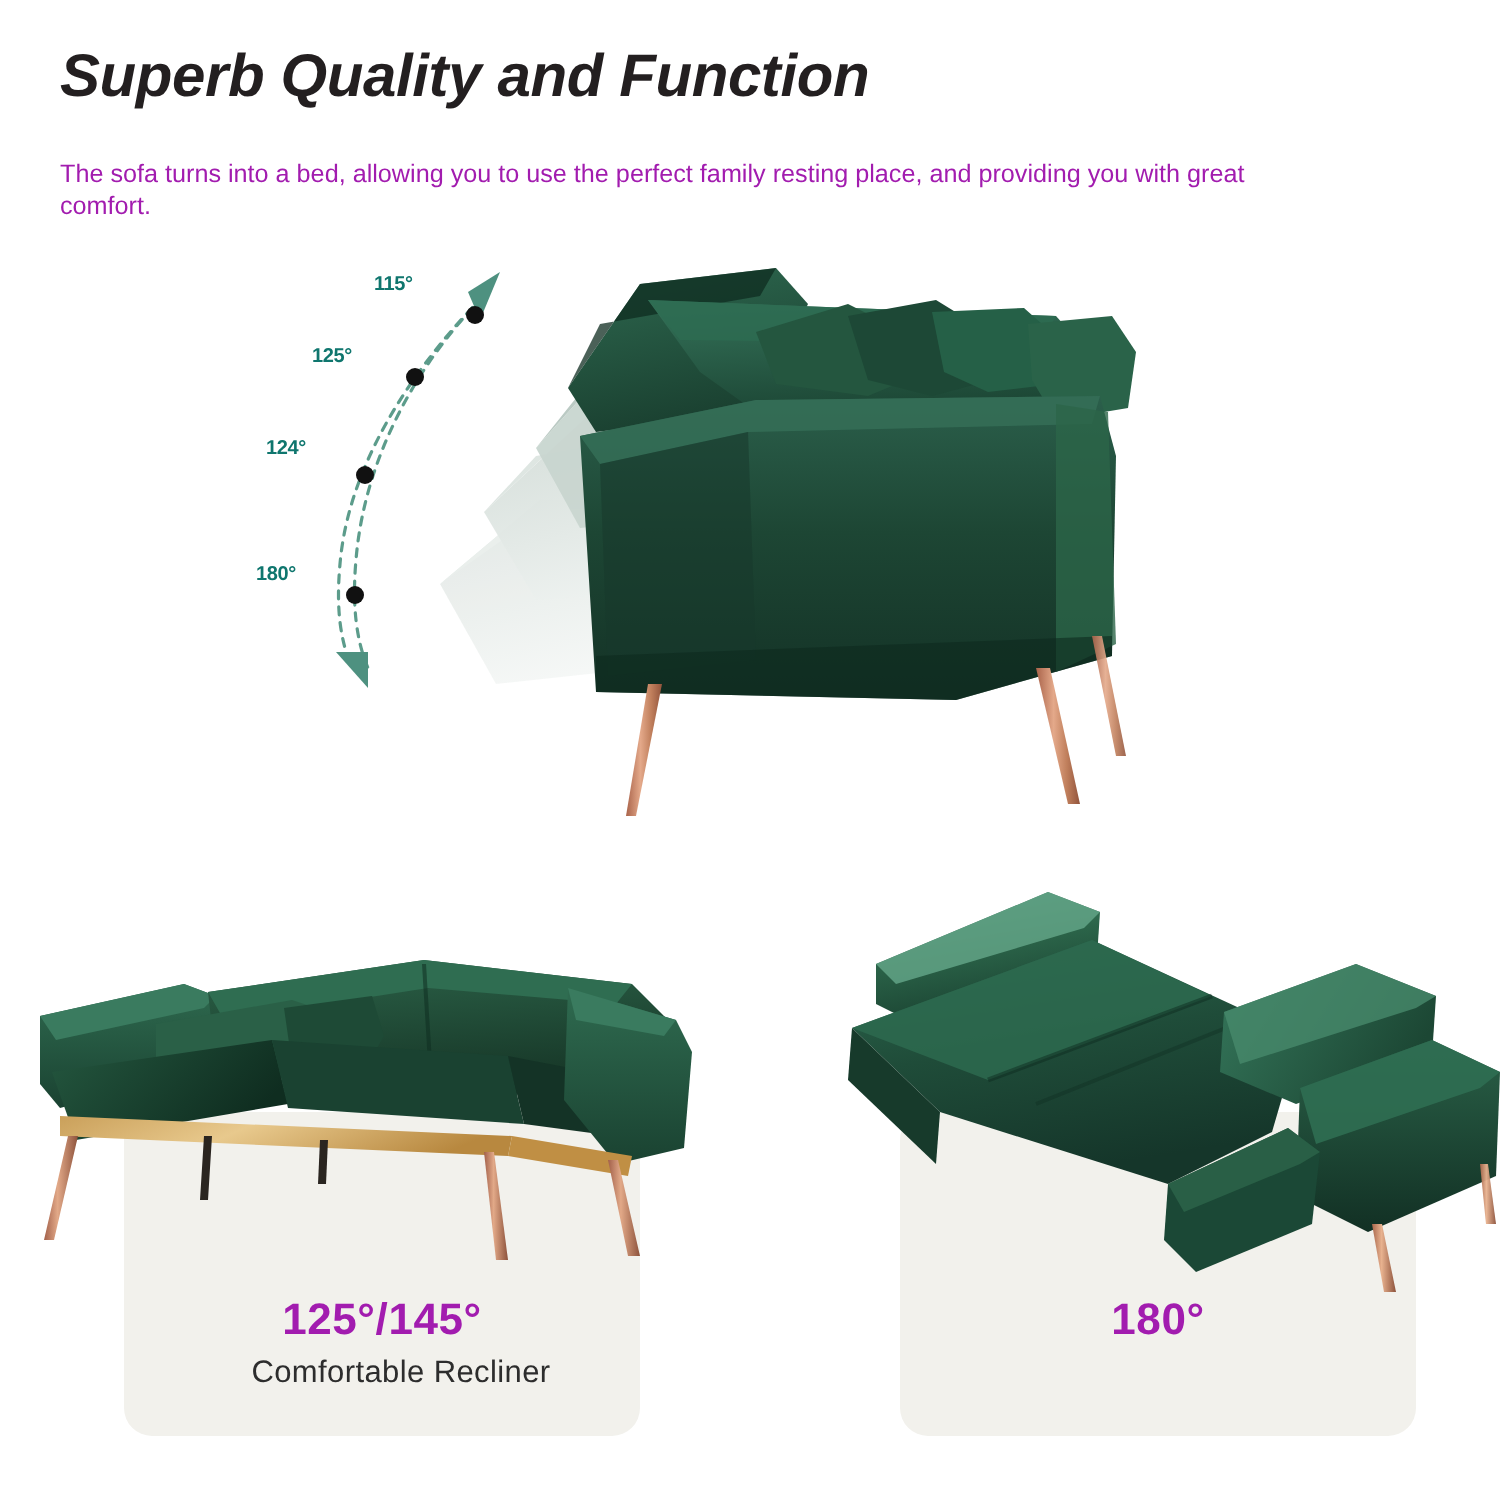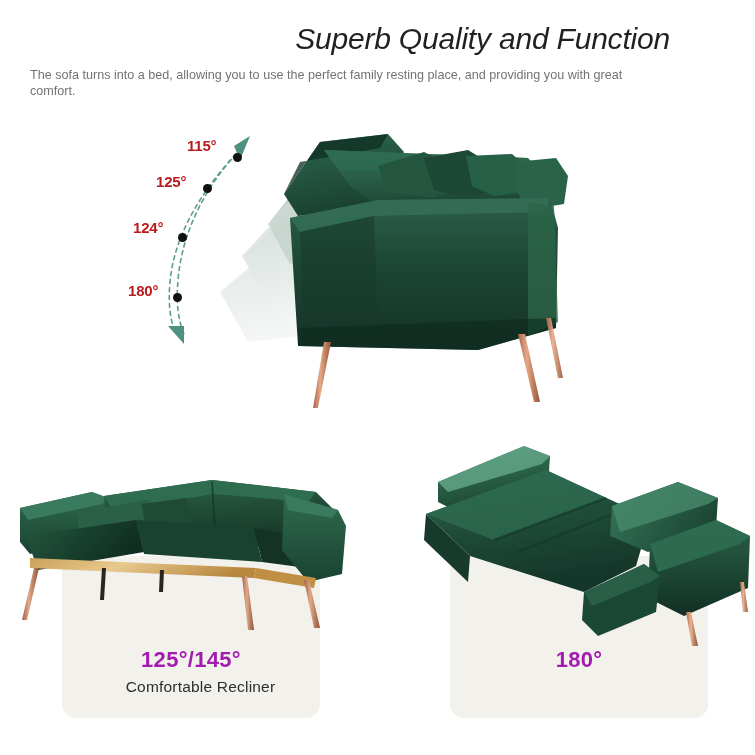--- a/index.html
+++ b/index.html
@@ -8,37 +8,37 @@
     background:#ffffff;
     font-family:"Liberation Sans", sans-serif;
     overflow:hidden;
     position:relative;
   }
   .page{position:relative;width:755px;height:755px;}
 
   
   .hdr{position:absolute;left:30px;top:22px;width:640px;}
   .hdr-title{
-    font-size:30px;font-weight:normal;font-style:italic;
+    font-size:30px;font-weight:bold;font-style:italic;
     color:#231f20;letter-spacing:-0.2px;line-height:1.15;
-    margin:0 0 10px 0;white-space:nowrap;text-align:right;
+    margin:0 0 22px 0;white-space:nowrap;
   }
   .hdr-sub{
-    font-size:12.6px;color:#737373;line-height:1.32;
+    font-size:12.6px;color:#a21caf;line-height:1.32;
     margin:0;max-width:600px;
   }
 
   
   .hero{position:absolute;left:0;top:120px;width:755px;height:300px;}
 
   
   .arc-wrap{position:absolute;left:120px;top:10px;width:160px;height:215px;}
   .arc-svg{position:absolute;left:0;top:0;}
   .ang-lbl{
-    position:absolute;font-size:15px;font-weight:bold;color:#b91c1c;
+    position:absolute;font-size:10px;font-weight:bold;color:#0f766e;
     white-space:nowrap;letter-spacing:-0.2px;
   }
   .dot{position:absolute;width:9px;height:9px;border-radius:50%;background:#111;}
 
   
   .sofa-side{position:absolute;left:228px;top:12px;width:360px;height:280px;}
 
   
   .panel{
     position:absolute;background:#f2f1ec;border-radius:14px;

